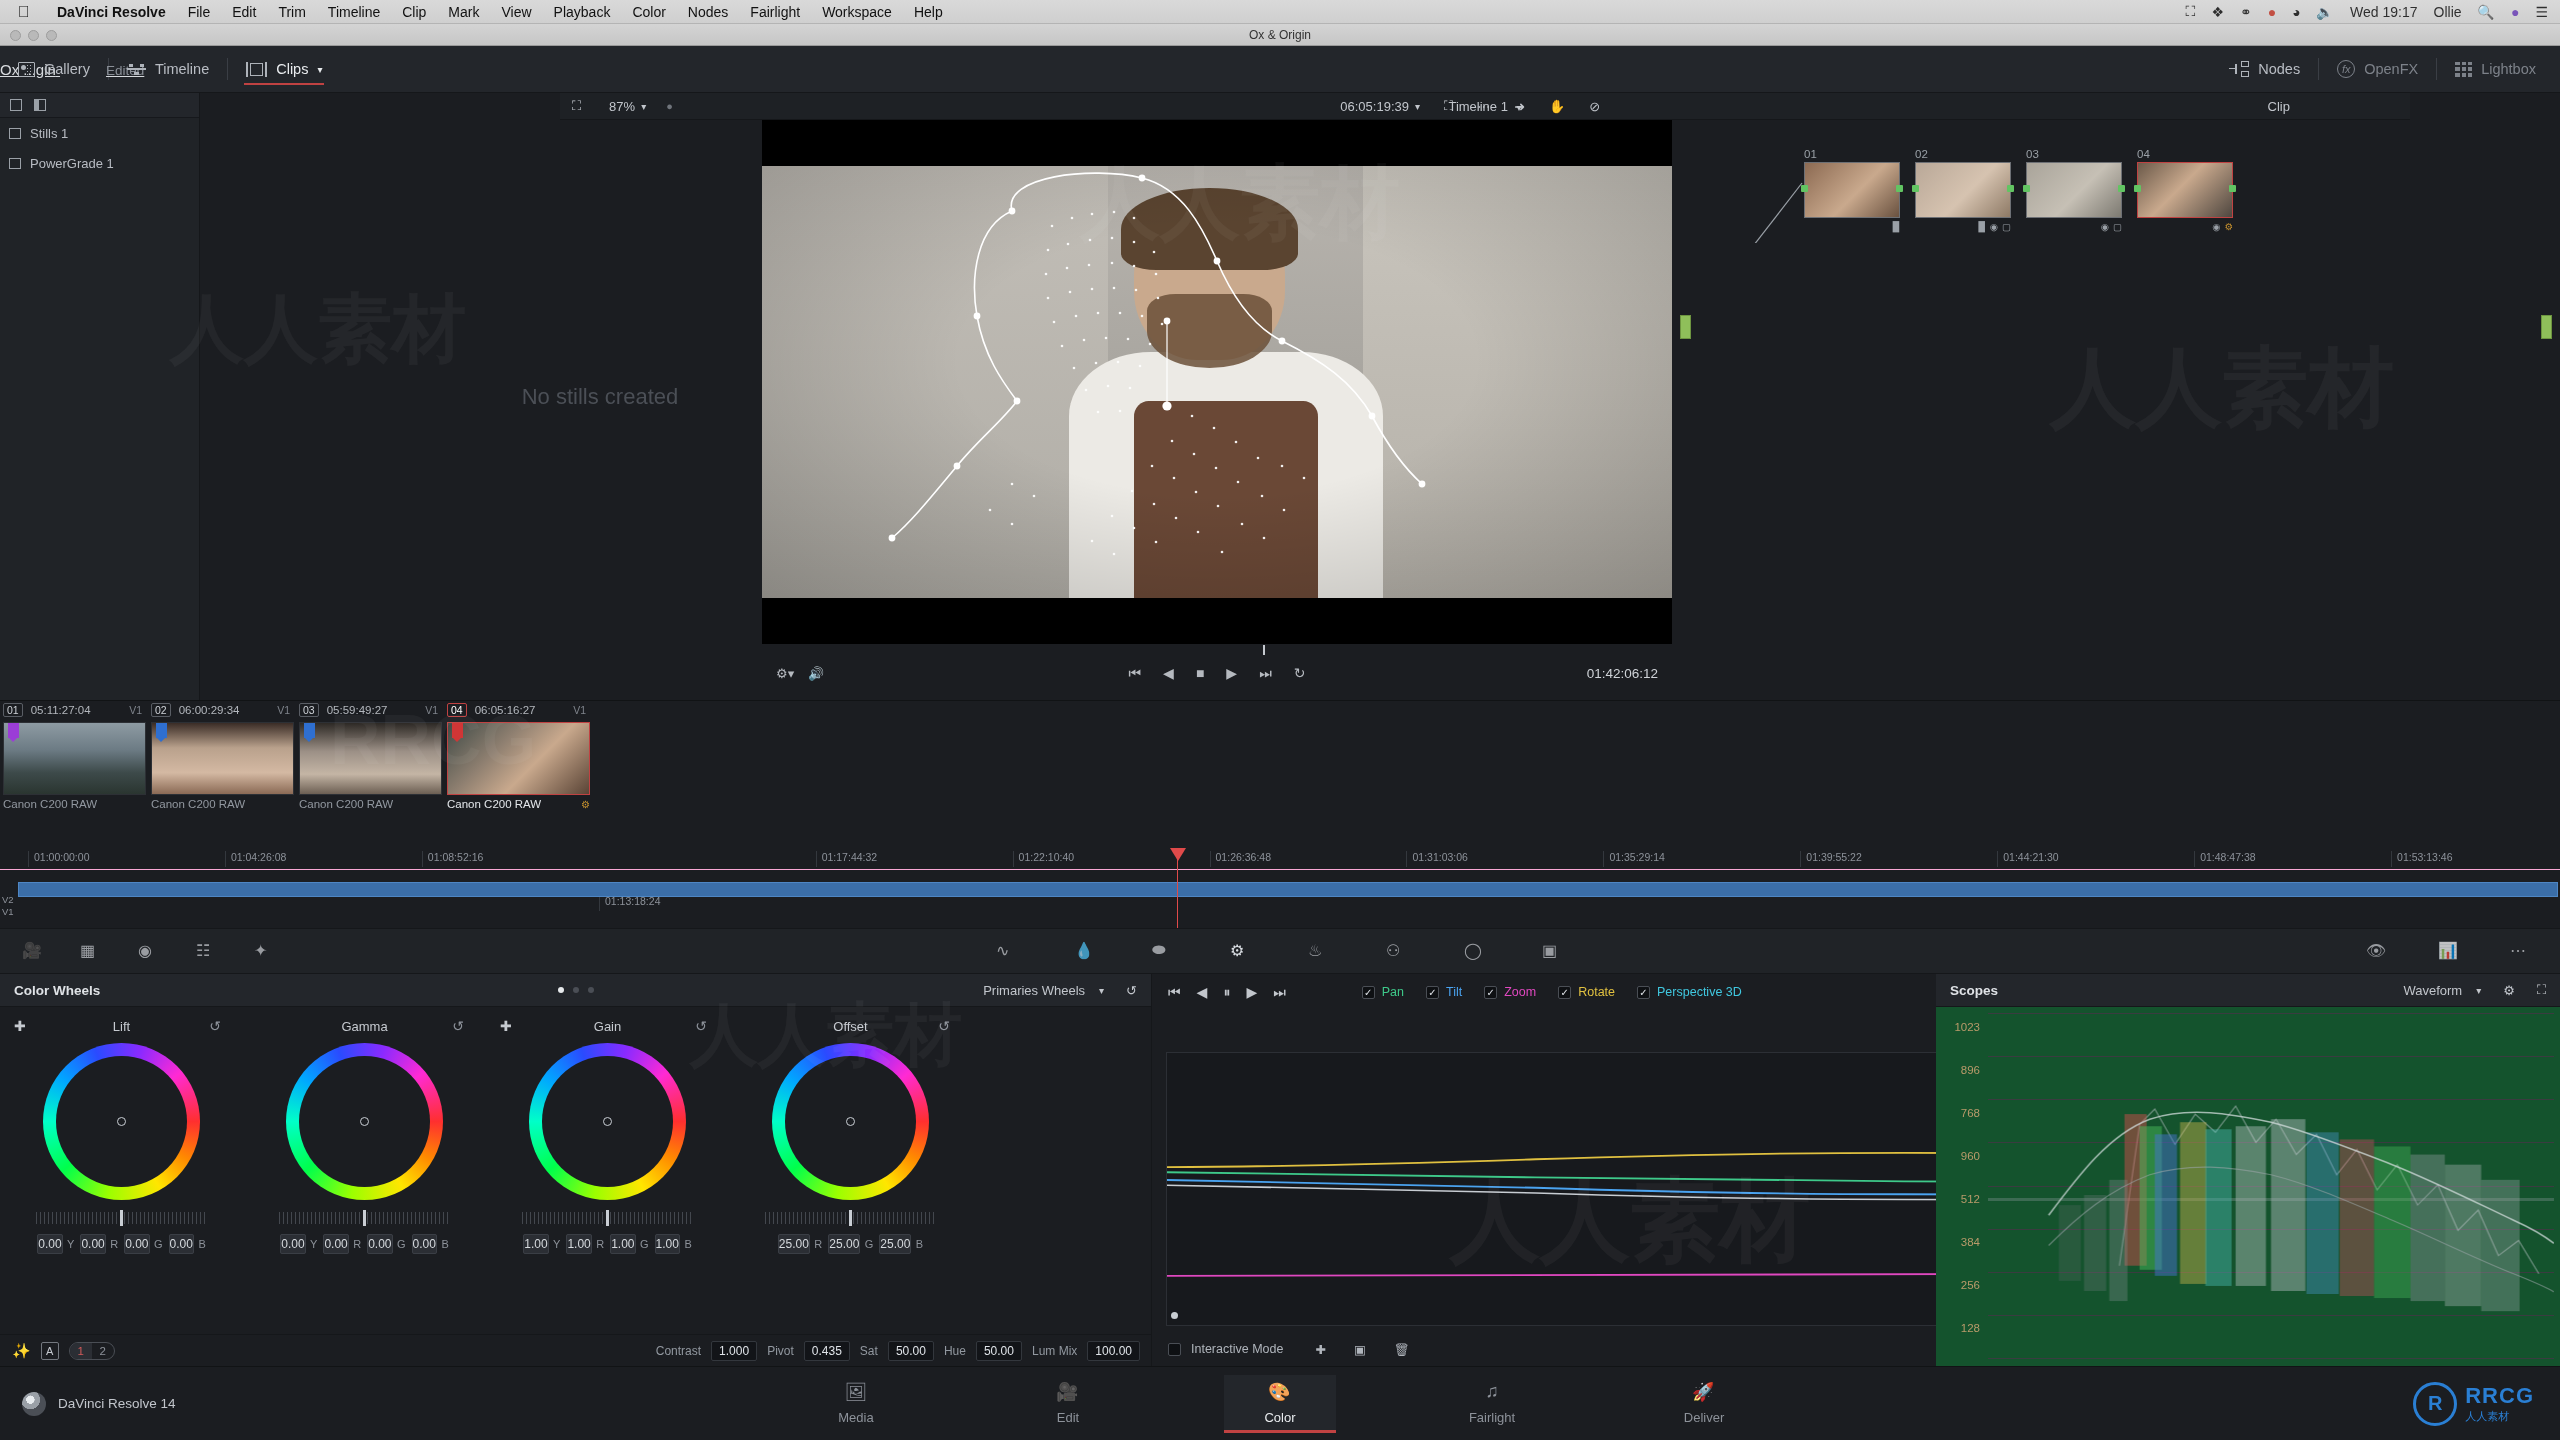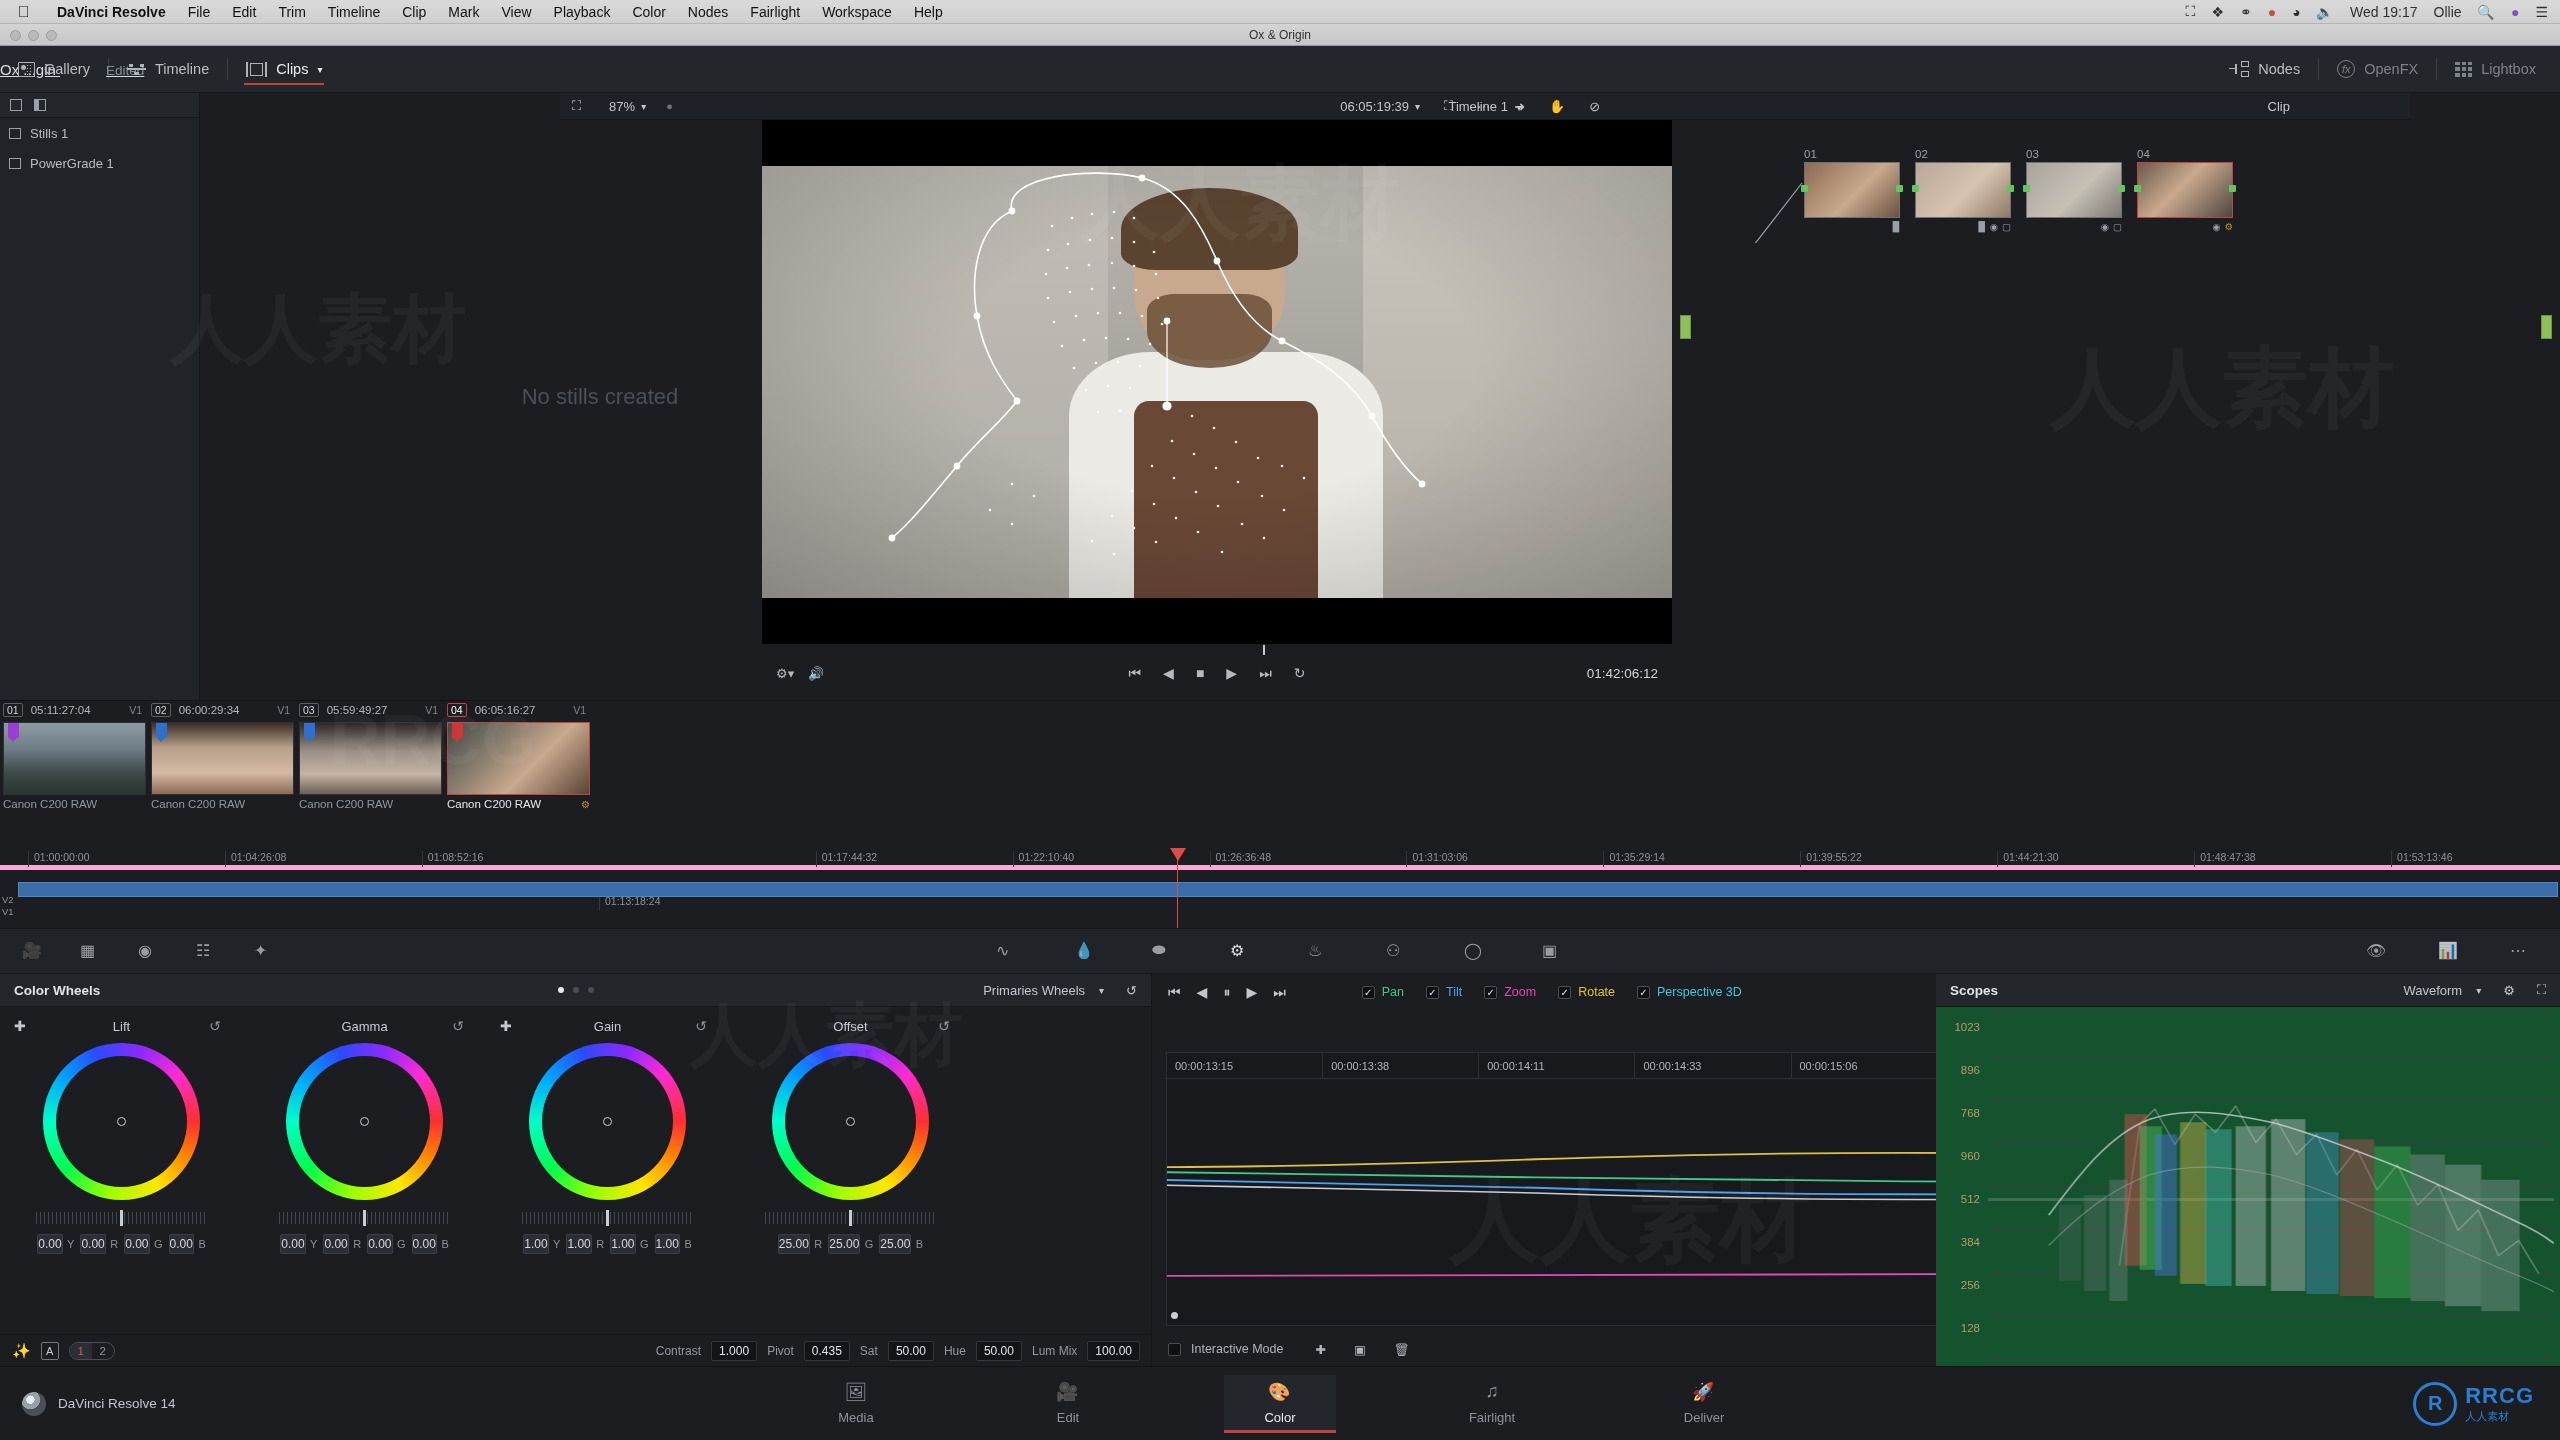--- a/index.html
+++ b/index.html
@@ -175,21 +175,21 @@
   .flag { position:absolute; left: 4px; top: 0; width: 11px; height: 15px; }
   .flag::after { content:""; position:absolute; left:0; bottom:-4px; border-left:5.5px solid transparent;
     border-right:5.5px solid transparent; border-top:5px solid currentColor; }
   .cnames { display:flex; gap:5px; padding-left:3px; margin-top:3px; }
   .cname { width:143px; font-size: 11.5px; color:#9298a0; display:flex; align-items:center;}
   .cname.sel { color:#e3e6ea; }
   .cname .gear { margin-left:auto; color:#c8922e; font-size:10px;}
 
   
   .tl-wrap { position:absolute; left:0; right:0; top: 848px; height: 80px; background:#1b1d21; }
-  .tl-ruler { height: 22px; position: relative; border-bottom:5px solid #f9a8d4;}
+  .tl-ruler { height: 22px; position: relative; border-bottom:1px solid #f9a8d4;}
   .tl-ruler .tk { position:absolute; top:3px; font-size: 10.5px; color:#8d929a; padding-left:5px; border-left:1px solid #34383e; height:16px;}
   .tl-play { position:absolute; top:0; width:0; height:80px; }
   .tl-play .ph { position:absolute; left:-8px; top:0; width:0;height:0;
     border-left:8px solid transparent;border-right:8px solid transparent;border-top:13px solid #e04a4a;}
   .tl-play .pl { position:absolute; left:-1px; top:0; width:1.5px; height:80px; background:#e04a4a; }
   .tl-tracks { position:relative; padding-left: 18px; }
   .tl-tlabel { position:absolute; left:2px; font-size:9.5px; color:#8d929a; }
   .tl-v2 { height: 11px; }
   .tl-v1 { height: 18px; position:relative; }
   .tl-clip { position:absolute; top:1px; height:15px; background:#3b6ea8; border:1px solid #4e86c4; }
@@ -924,30 +924,20 @@
           <span style="color:#40c8e0;">Perspective 3D</span>
           </span>
       </span>
       <span class="trk-mode">
         <span>Clip</span>
         <span class="on">Frame</span>
       </span>
     </div>
 
     <div class="trk-graph">
-      <div class="trk-ruler" id="trk-ruler">
-          <div class="c">00:00:13:15</div>
-          <div class="c">00:00:13:38</div>
-          <div class="c">00:00:14:11</div>
-          <div class="c">00:00:14:33</div>
-          <div class="c">00:00:15:06</div>
-          <div class="c">00:00:15:29</div>
-          <div class="c">00:00:16:02</div>
-          <div class="c">00:00:16:25</div>
-        </div>
       <svg style="position:absolute;left:0;right:0;top:26px;bottom:0;width:100%;height:calc(100% - 26px);" viewBox="0 0 1220 190" preserveAspectRatio="none">
         <path d="M0,68 C120,68 240,65 360,62 C480,59 600,57 720,57 C840,57 960,58 1080,58" fill="none" stroke="#e0c040" stroke-width="1.4"></path>
         <path d="M0,72 C120,73 240,74 360,76 C480,78 600,79 720,79 C840,79 960,80 1080,80" fill="none" stroke="#3ec98a" stroke-width="1.4"></path>
         <path d="M0,78 C120,79 240,81 360,84 C480,87 600,89 720,89 C840,89 960,90 1150,90" fill="none" stroke="#4aa3f0" stroke-width="1.4"></path>
         <path d="M0,82 C120,83 240,85 360,88 C480,91 600,93 720,93 C840,93 960,94 1150,94" fill="none" stroke="#c8cdd3" stroke-width="1.2"></path>
         <path d="M0,152 C200,152 400,152 600,151 C800,150 1000,150 1150,150" fill="none" stroke="#e048c0" stroke-width="1.4"></path>
         <line x1="847" y1="0" x2="847" y2="190" stroke="#a03030" stroke-width="1"></line>
       </svg>
       <div style="position:absolute;right:14px;top:34px;width:7px;height:7px;border-radius:50%;background:#c8cdd3;"></div>
       <div class="trk-vals">

